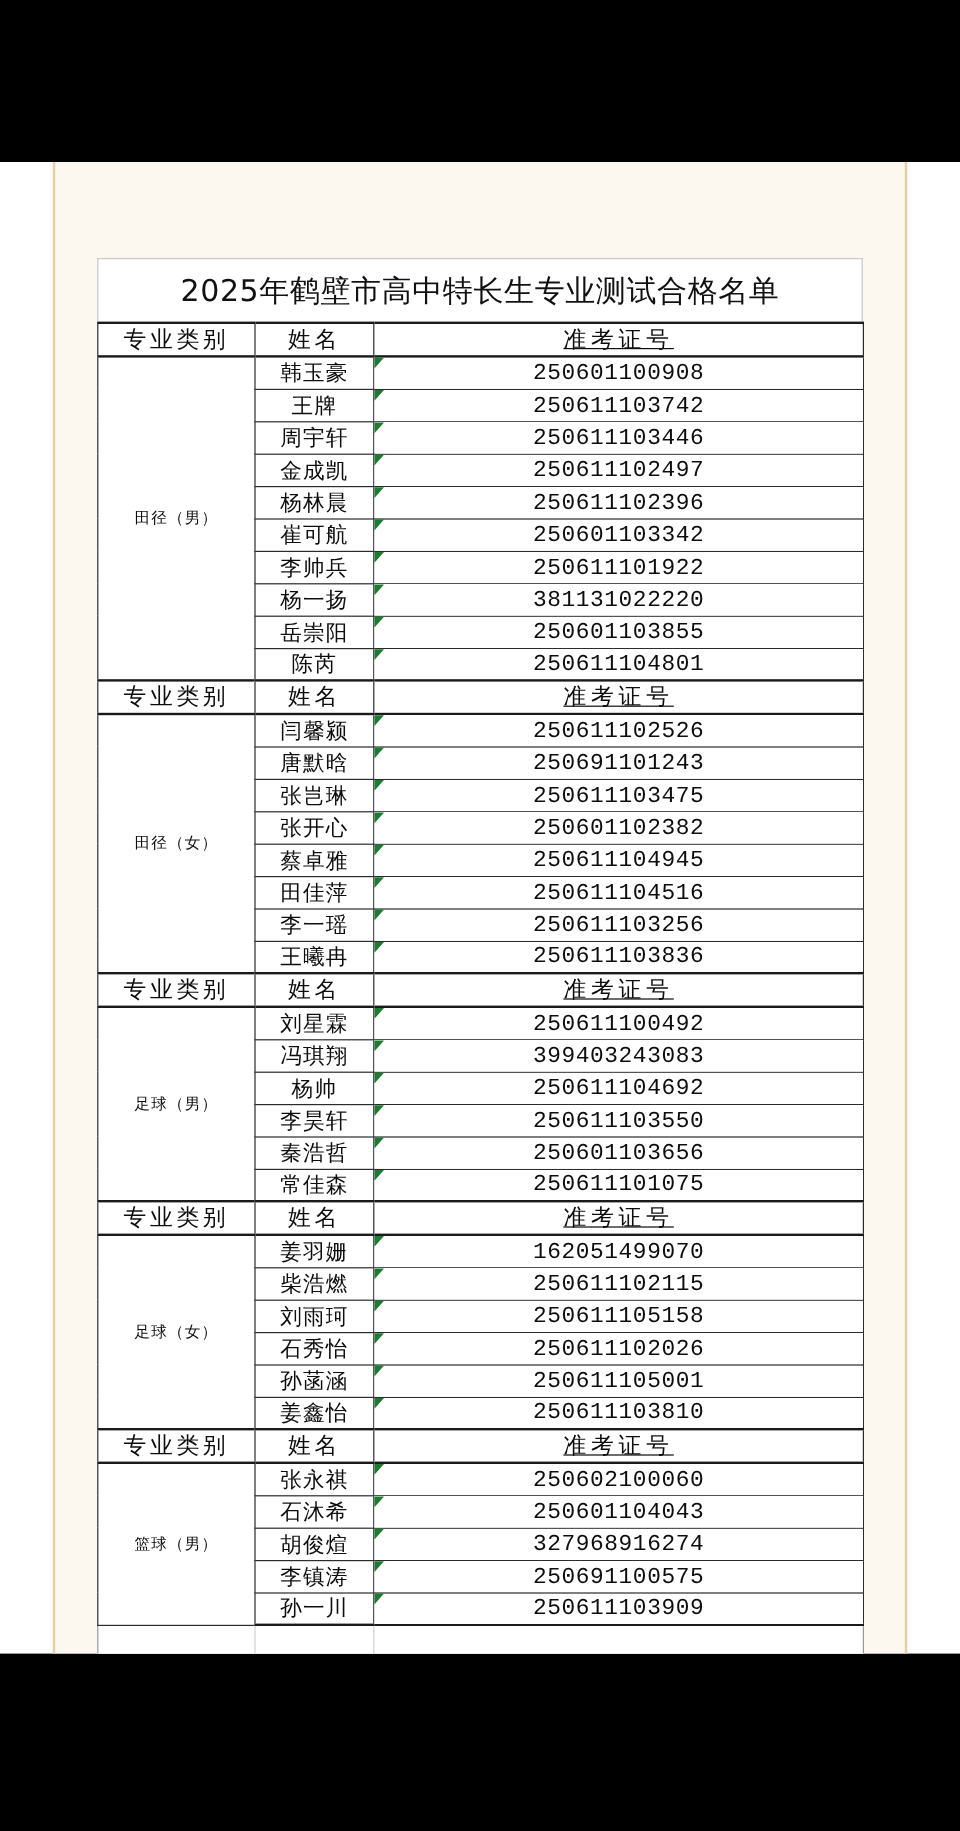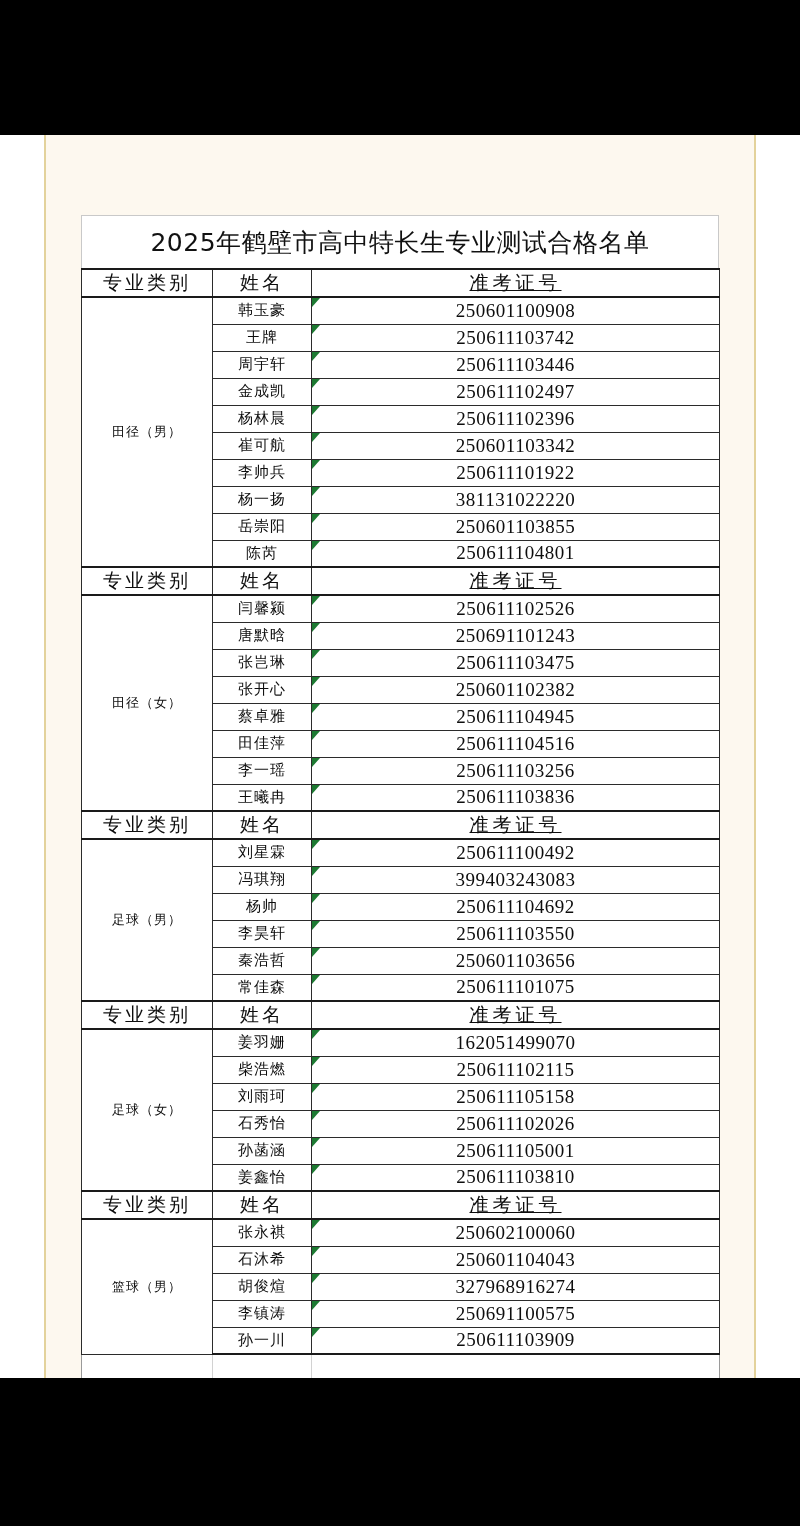--- a/index.html
+++ b/index.html
@@ -131,31 +131,31 @@
 
   
   td.cat {
     font-size:13px;
     letter-spacing:1px;
     border-right-width:1px;
   }
 
   
   td.name {
-    font-size:15px;
+    font-size:18px;
     letter-spacing:1px;
     white-space:nowrap;
   }
 
   
   td.num {
     position:relative;
     font-size:19px;
     letter-spacing:0.5px;
-    font-family:Liberation Serif, serif;
+    font-family:Liberation Mono, monospace;
   }
   td.num::before {
     content:"";
     position:absolute;
     left:0; top:0;
     width:0; height:0;
     border-left:8px solid #1d7a32;
     border-bottom:9px solid transparent;
   }
 

